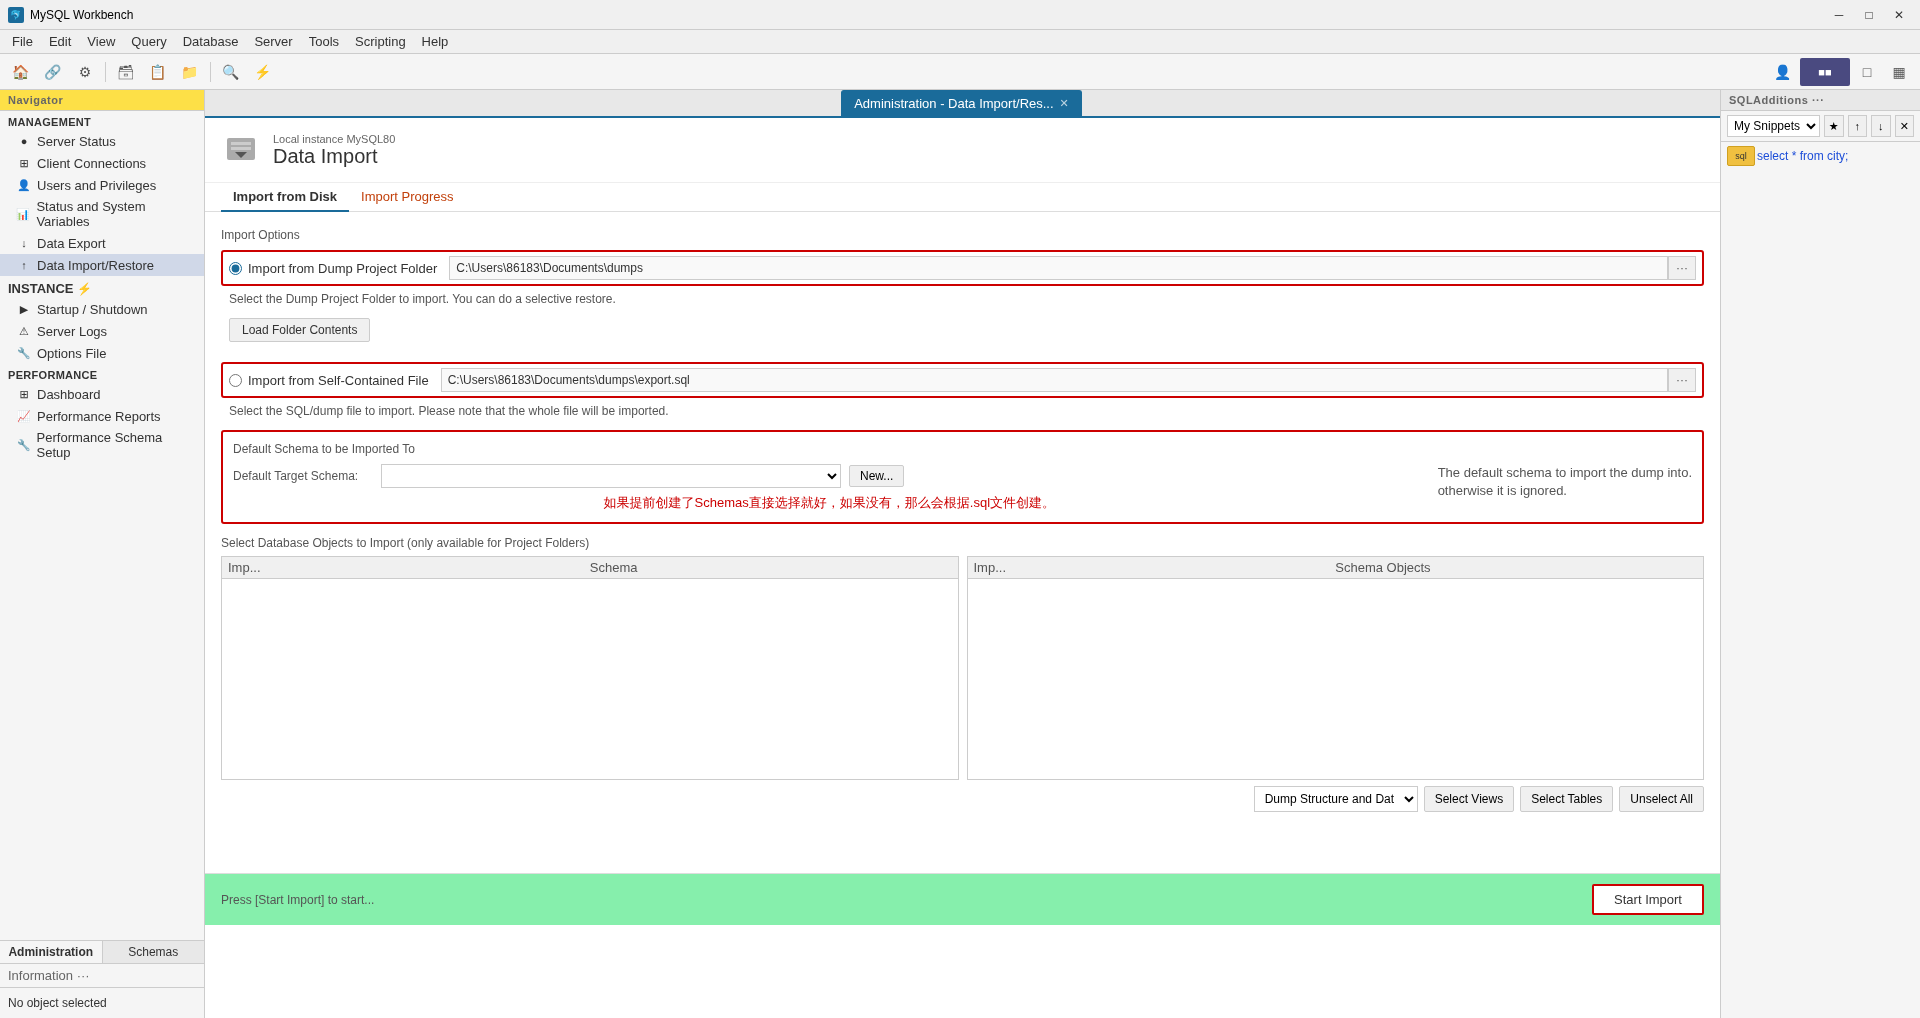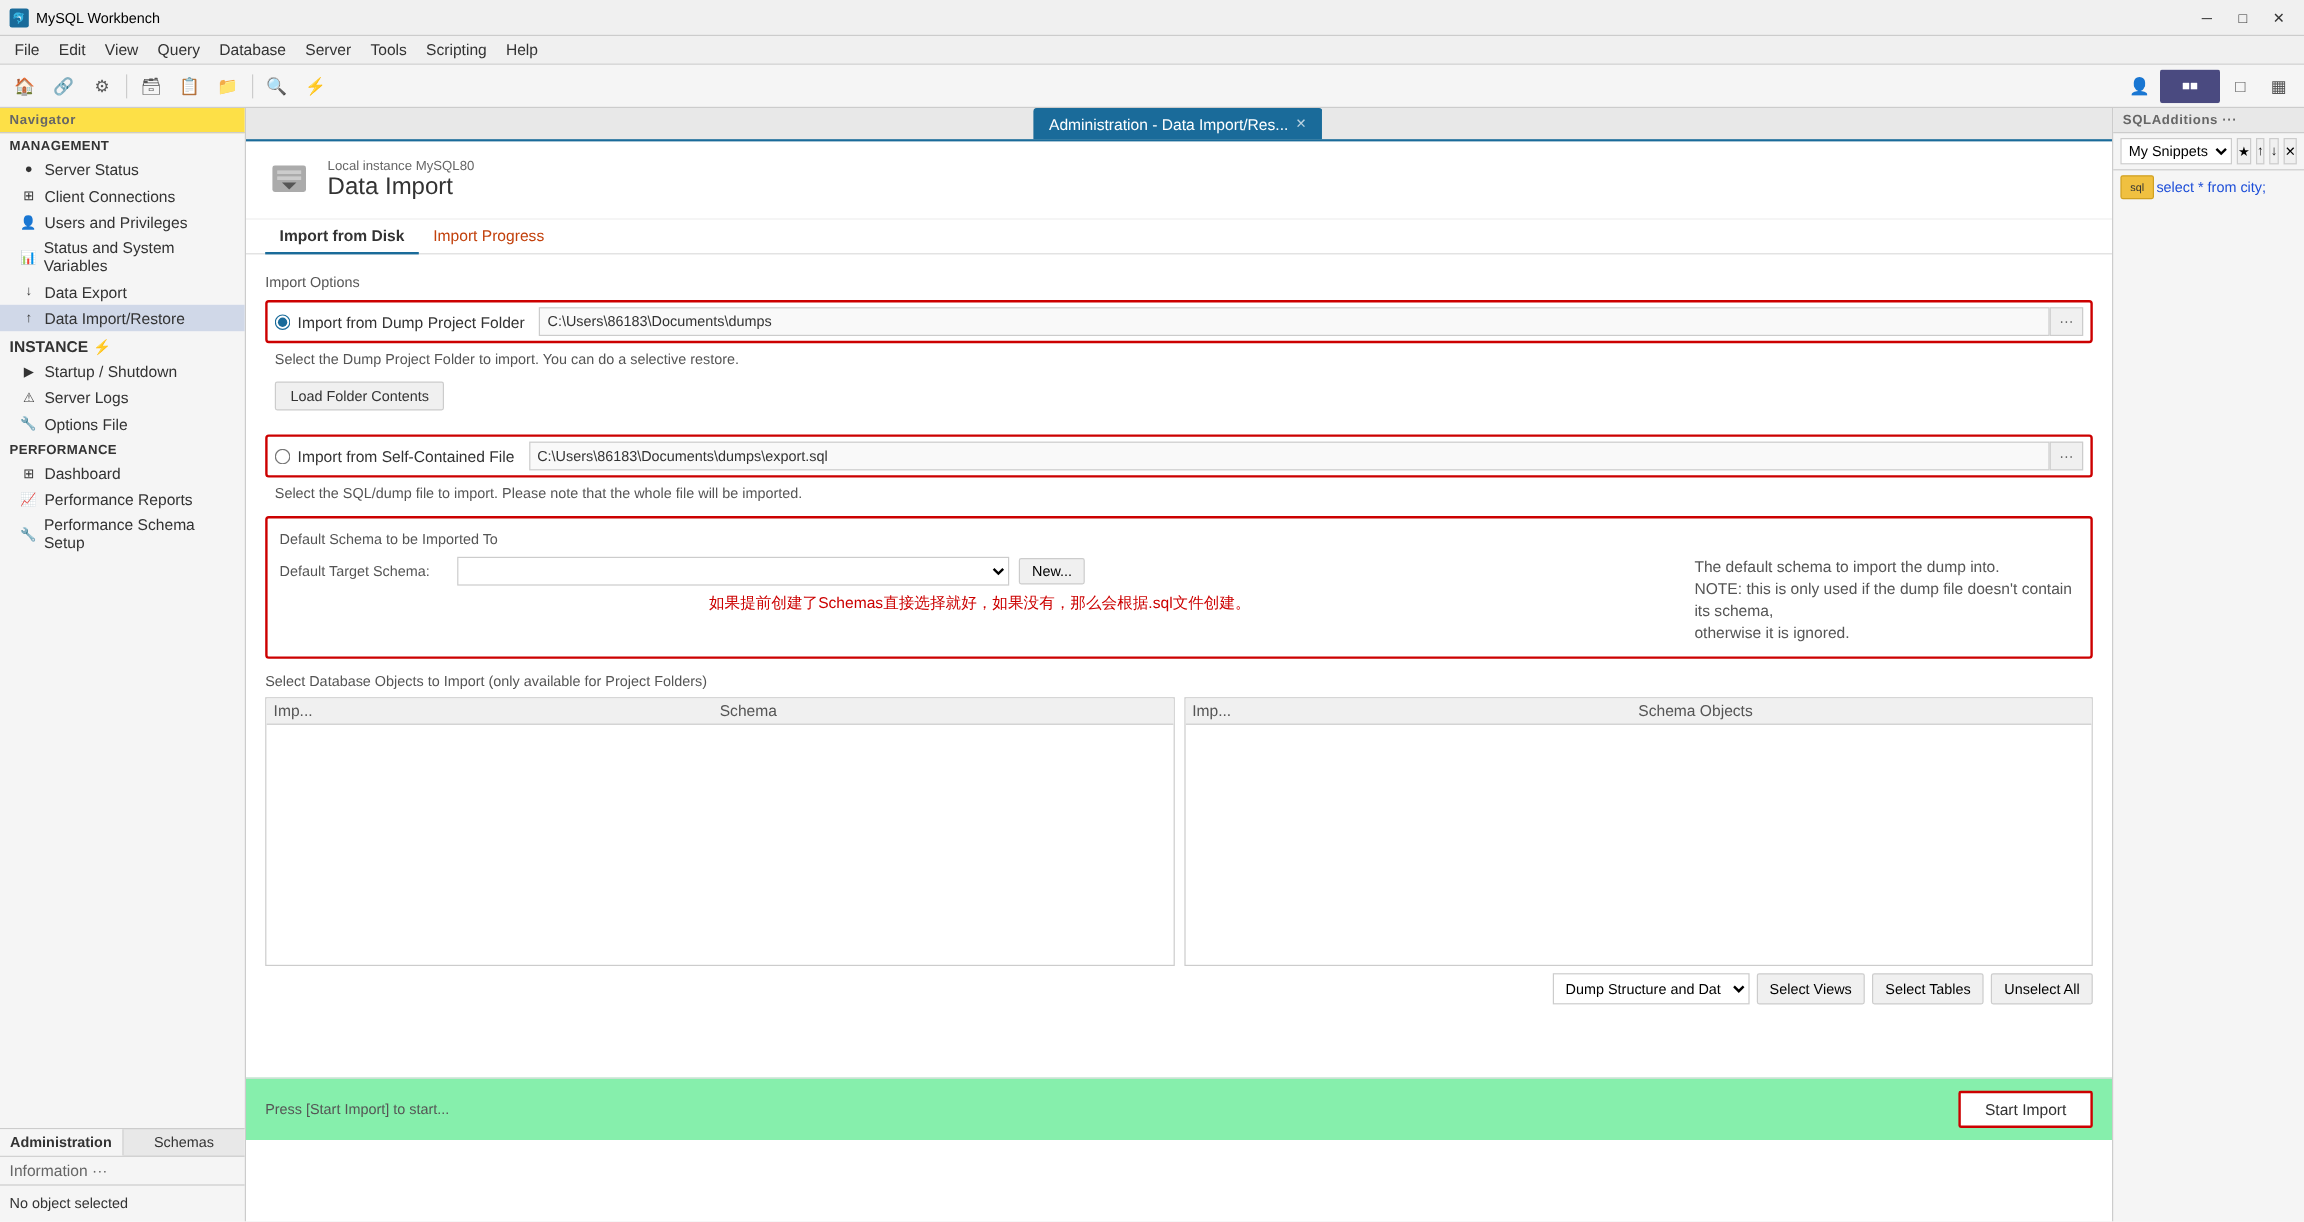--- a/index.html
+++ b/index.html
@@ -353,21 +353,21 @@
       background: white;
       border: 2px solid #cc0000;
       color: #333;
       cursor: pointer;
       font-size: 13px;
       border-radius: 2px;
     }
 
     
     .sql-additions {
-      width: 160px;
+      width: 200px;
       background: #f5f5f5;
       border-left: 1px solid #ccc;
       display: flex;
       flex-direction: column;
     }
     .sql-additions-header {
       background: #e8e8e8;
       padding: 4px 8px;
       font-size: 11px;
       color: #666;
@@ -597,21 +597,20 @@
                 <span class="schema-label">Default Target Schema:</span>
                 <select class="schema-select">
                   <option value=""></option>
                 </select>
                 <button class="new-btn">New...</button>
               </div>
               <div class="annotation-text">如果提前创建了Schemas直接选择就好，如果没有，那么会根据.sql文件创建。</div>
             </div>
             <div class="schema-note">
               <div>The default schema to import the dump into.</div>
-              <div>NOTE: this is only used if the dump file doesn't contain its schema,</div>
               <div>otherwise it is ignored.</div>
             </div>
           </div>
         </div>
 
         <div class="db-objects-section">
           <div class="db-objects-title">Select Database Objects to Import (only available for Project Folders)</div>
           <div class="db-objects-grid">
 
             <div class="db-objects-panel">

